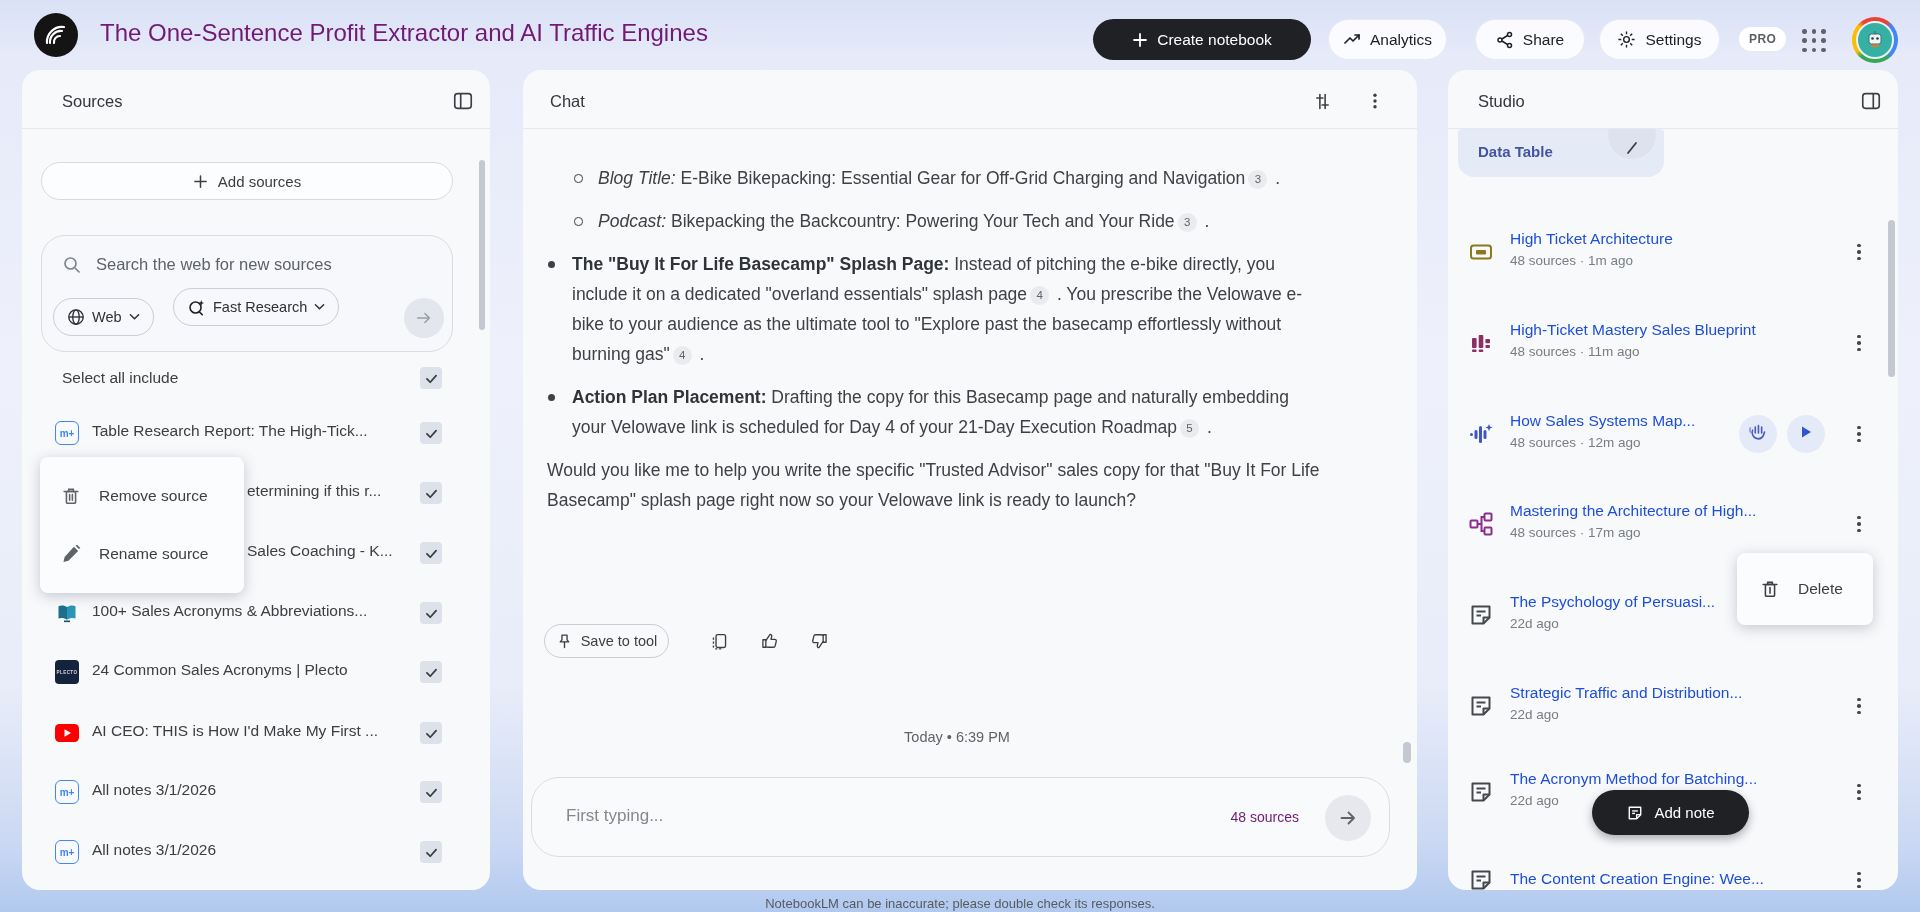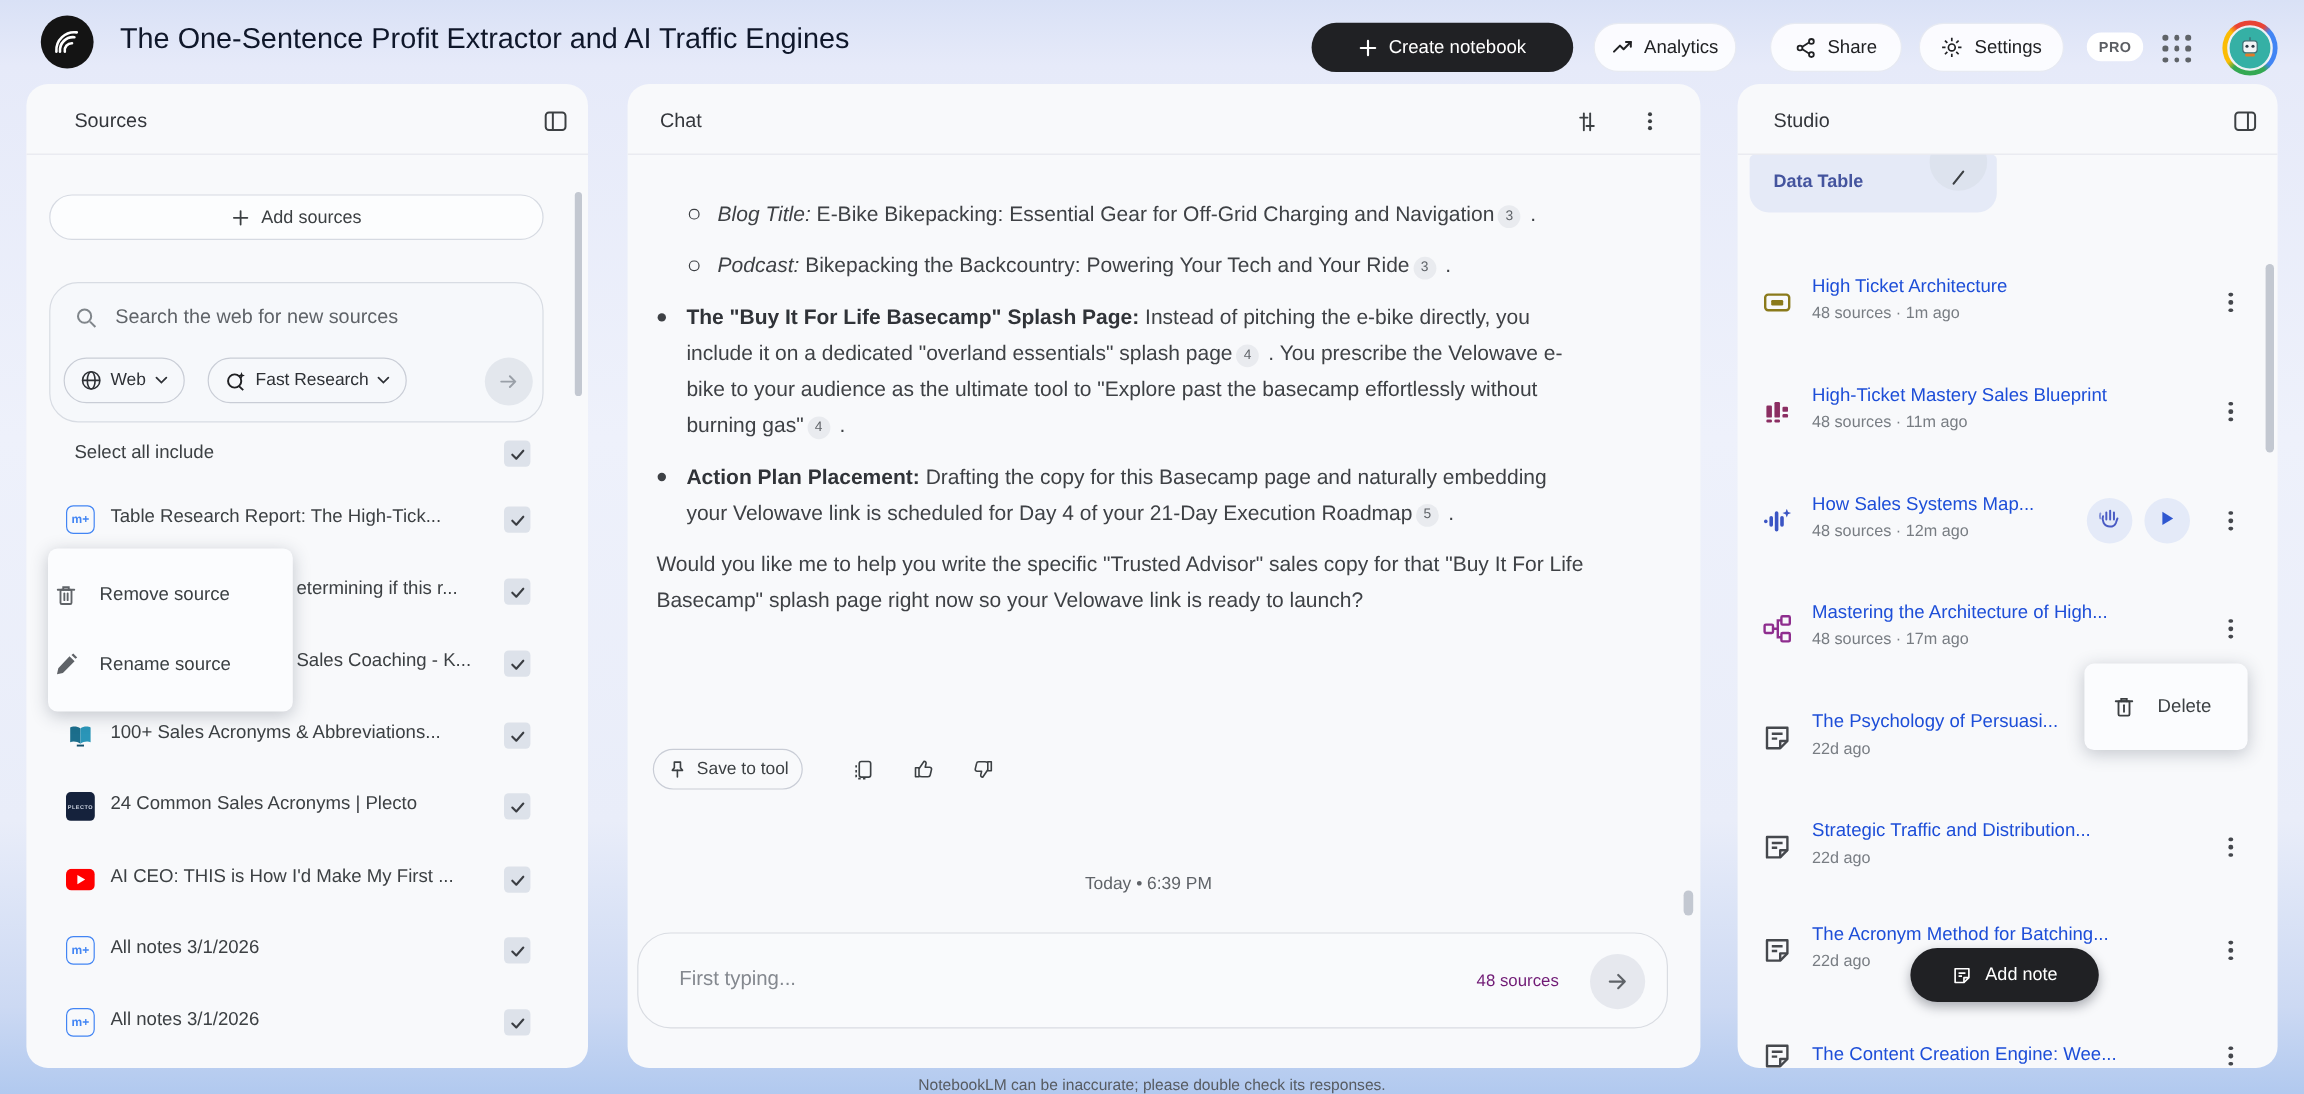--- a/index.html
+++ b/index.html
@@ -6,21 +6,21 @@
   html,body { width:1920px; height:912px; overflow:hidden; }
   body {
     font-family:"Liberation Sans", sans-serif;
     background:linear-gradient(180deg,#d9e1f6 0%,#e6eaf9 6%,#eef1fb 40%,#e9edf9 75%,#ccd9f3 92%,#b1c9ef 100%);
     position:relative; color:#3e4145;
   }
 
   
   #app-header { position:absolute; top:0; left:0; width:1920px; height:70px; }
   .logo { position:absolute; left:34px; top:13px; width:44px; height:44px; border-radius:50%; background:#141414; display:flex; align-items:center; justify-content:center; }
-  .nb-title { position:absolute; left:100px; top:19px; font-size:24px; color:#0f172a; white-space:nowrap; }
+  .nb-title { position:absolute; left:100px; top:19px; font-size:24px; color:#701a75; white-space:nowrap; }
   .pill { position:absolute; height:41px; border-radius:21px; display:flex; align-items:center; justify-content:center; gap:9px; font-size:15.5px; color:#202124; background:rgba(253,253,255,.92); border:1px solid #e7eaf2; cursor:pointer; }
   .pill.dark { background:#202124; color:#fff; border:none; }
   .pro-badge { position:absolute; left:1739px; top:27px; background:#fff; border-radius:14px; padding:5px 10px; font-size:12px; font-weight:bold; color:#5b5e63; letter-spacing:.4px; }
   .apps-grid { position:absolute; left:1800px; top:27px; width:28px; height:28px; display:grid; grid-template-columns:repeat(3,1fr); gap:4px 5px; padding:2px; cursor:pointer; }
   .apps-grid i { width:4.5px; height:4.5px; border-radius:50%; background:#5f6368; }
   .avatar { position:absolute; left:1852px; top:17px; width:46px; height:46px; border-radius:50%;
     background:conic-gradient(#e94335 0 9%, #4285f4 14% 36%, #34a853 41% 61%, #fbbc04 66% 86%, #e94335 91% 100%);
     display:flex; align-items:center; justify-content:center; cursor:pointer; }
   .avatar .inner { width:38px; height:38px; border-radius:50%; background:#35b0a5; border:2px solid #eef1f5; display:flex; align-items:center; justify-content:center; }
 
@@ -48,21 +48,21 @@
   .checkbox { position:absolute; left:398px; width:22px; height:22px; background:#dde2ea; border-radius:4px; display:flex; align-items:center; justify-content:center; cursor:pointer; }
   .src-row { position:absolute; left:0; right:0; height:48px; }
   .src-row .ic { position:absolute; left:33px; top:12px; width:24px; height:24px; display:flex; align-items:center; justify-content:center; }
   .src-row .ttl { position:absolute; left:70px; top:13px; width:318px; font-size:15.5px; color:#3c4043; white-space:nowrap; overflow:hidden; }
   .src-row.covered .ttl { left:225px; width:170px; }
   .src-row .checkbox { top:13px; }
   .src-m { width:24px; height:24px; border:1.7px solid #4285f4; border-radius:6px; color:#4285f4; font-size:10px; font-weight:bold; display:flex; align-items:center; justify-content:center; }
   .src-plecto { width:24px; height:24px; background:#15223c; border-radius:4px; color:#cfd6e4; font-size:4.6px; font-weight:bold; letter-spacing:.4px; display:flex; align-items:center; justify-content:center; }
   .ctx-menu { position:absolute; background:#fbfcfe; border-radius:8px; box-shadow:0 3px 14px rgba(40,50,70,.25); z-index:30; }
   #source-menu { left:18px; top:328px; width:204px; height:136px; padding-top:10px; }
-  .menu-item { height:58px; display:flex; align-items:center; gap:17px; padding-left:4px; font-size:15.5px; color:#3c4043; cursor:pointer; }
+  .menu-item { height:58px; display:flex; align-items:center; gap:17px; padding-left:20px; font-size:15.5px; color:#3c4043; cursor:pointer; }
   .scroll-thumb { position:absolute; background:#c3c8d1; border-radius:4px; }
 
   
   .chat-content { position:absolute; left:12px; top:0; width:790px; padding-top:34px; font-size:17.5px; line-height:30px; color:#3e4145; }
   .msg { position:relative; margin-bottom:13px; }
   .msg-sub { padding-left:63px; }
   .msg-sub::before { content:""; position:absolute; left:39px; top:11px; width:6.5px; height:6.5px; border:1.6px solid #3e4145; border-radius:50%; }
   .msg-main { padding-left:37px; }
   .msg-main::before { content:""; position:absolute; left:13px; top:12px; width:7px; height:7px; background:#3e4145; border-radius:50%; }
   .msg-para { padding-left:12px; }
@@ -191,21 +191,21 @@
         <svg width="18" height="18" viewBox="0 0 20 20" fill="none" stroke="#2d3035" stroke-width="1.5">
             <circle cx="10" cy="10" r="8"></circle>
             <ellipse cx="10" cy="10" rx="3.6" ry="8"></ellipse>
             <line x1="2" y1="10" x2="18" y2="10"></line>
           </svg>
         <span>Web</span>
         <svg width="11" height="8" viewBox="0 0 12 8" fill="none" stroke="#2d3035" stroke-width="1.6" stroke-linecap="round">
             <path d="M1.5 1.5 L6 6 L10.5 1.5"></path>
           </svg>
       </div>
-      <div class="chip" style="left:131px; top:62px;">
+      <div class="chip" style="left:131px; top:52px;">
         <svg width="19" height="19" viewBox="0 0 20 20" fill="none" stroke="#202124" stroke-width="1.7">
             <circle cx="9" cy="10" r="5.8"></circle>
             <line x1="12.8" y1="14.5" x2="16.5" y2="18"></line>
             <path d="M15 2.2 l.8 2.2 2.2.8 -2.2.8 -.8 2.2 -.8 -2.2 -2.2 -.8 2.2 -.8 z" fill="#202124" stroke="none"></path>
           </svg>
         <span>Fast Research</span>
         <svg width="11" height="8" viewBox="0 0 12 8" fill="none" stroke="#2d3035" stroke-width="1.6" stroke-linecap="round">
             <path d="M1.5 1.5 L6 6 L10.5 1.5"></path>
           </svg>
       </div>

